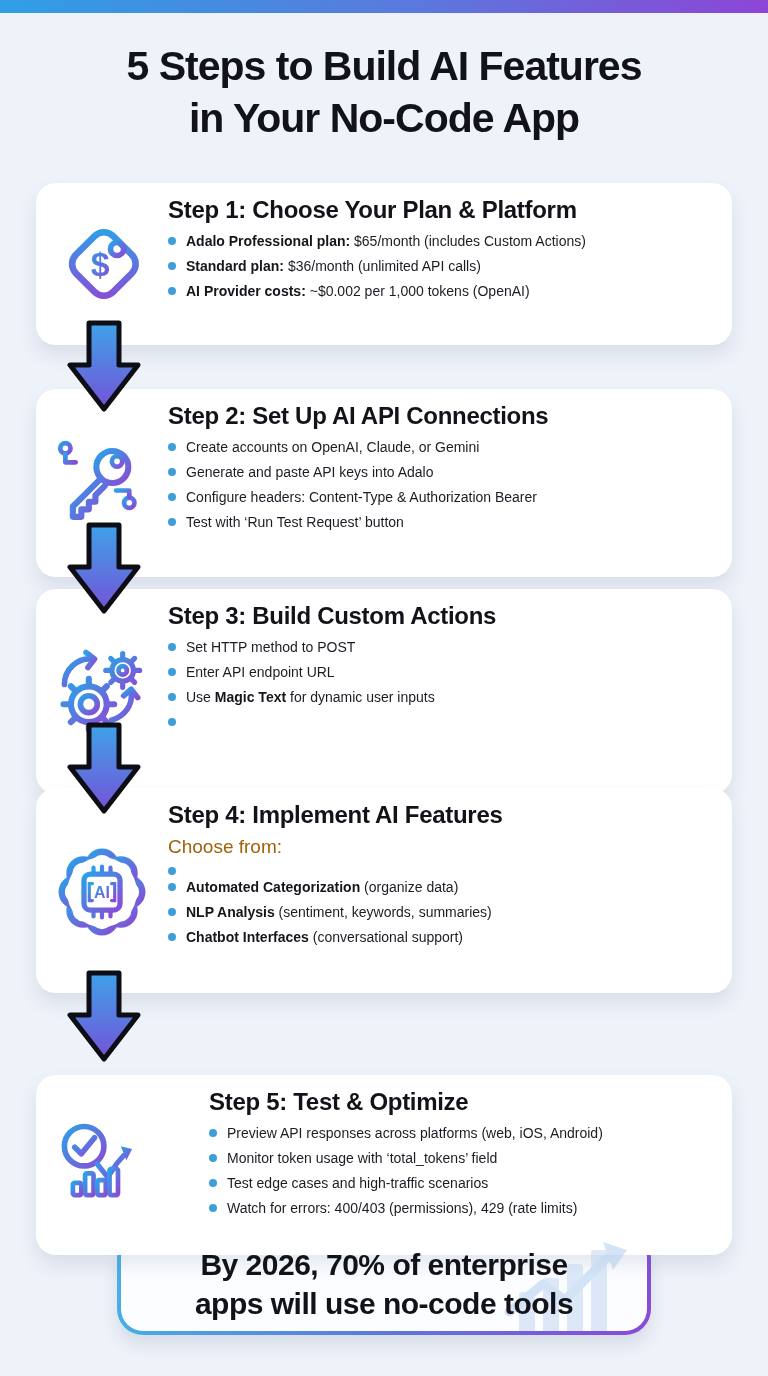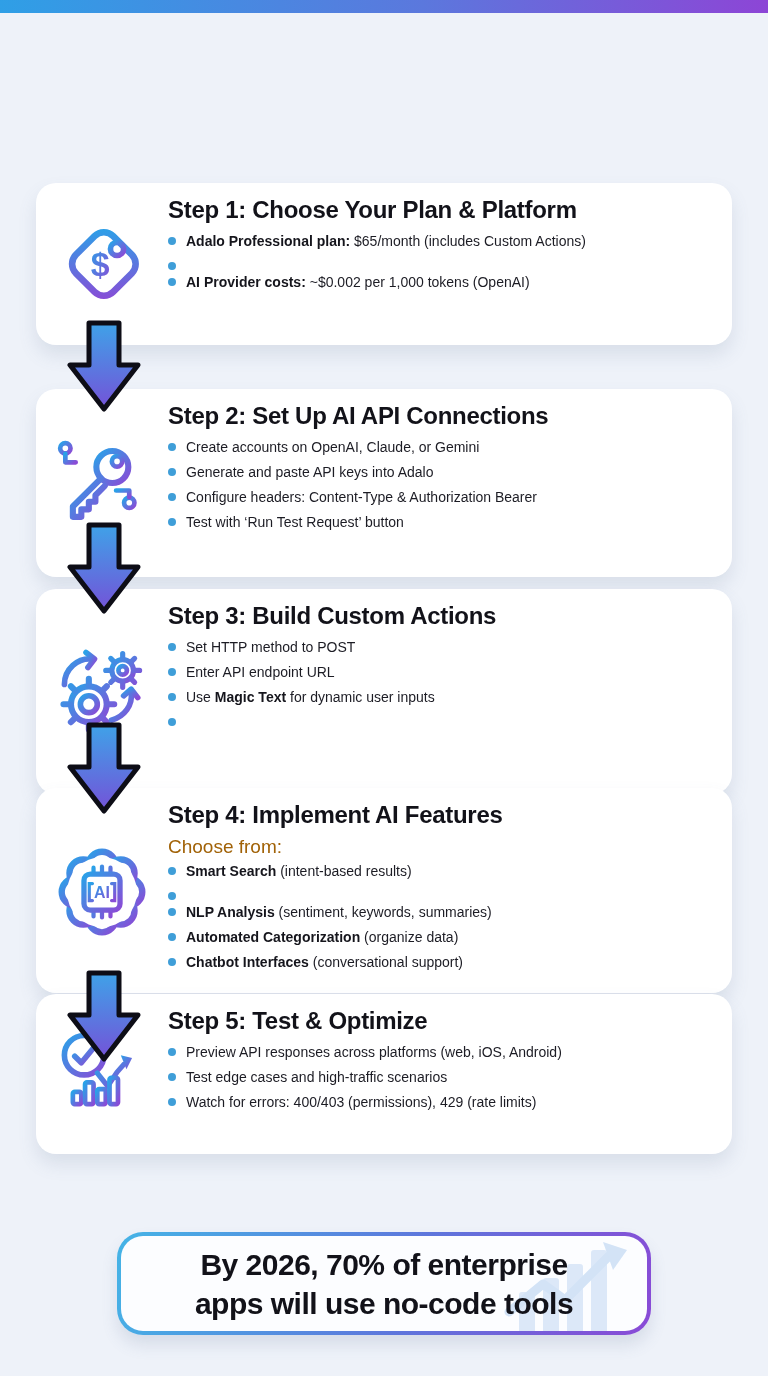--- a/index.html
+++ b/index.html
@@ -11,21 +11,21 @@
   .topbar{position:absolute;top:0;left:0;width:768px;height:13px;
     background:linear-gradient(90deg,#2f9fe6 0%,#5b78dd 55%,#8d45d6 100%);}
   .title{position:absolute;top:40px;left:0;width:768px;text-align:center;
     font-size:41px;font-weight:bold;line-height:1.27;letter-spacing:-1px;color:#121219;}
   .card{position:absolute;left:36px;width:696px;background:#ffffff;border-radius:20px;
     box-shadow:0 10px 18px rgba(96,114,150,0.15);display:flex;z-index:1;}
   .card1{top:183px;height:162px;}
   .card2{top:389px;height:188px;}
   .card3{top:589px;height:205px;}
   .card4{top:788px;height:205px;}
-  .card5{top:994px;height:160px;}
+  .card5{top:1075px;height:180px;gap:41px;}
   .icon-box{width:132px;flex-shrink:0;display:flex;align-items:center;justify-content:center;}
   .content{flex:1;padding:13px 14px 8px 0;}
   .step-title{margin:0 0 5px 0;font-size:24px;font-weight:bold;letter-spacing:-0.3px;color:#121219;}
   .intro{margin:0;font-size:19px;line-height:25px;color:#a16207;}
   .bullets{list-style:none;margin:0;padding:0;}
   .bullet{display:flex;font-size:14px;line-height:25px;color:#1c1c24;}
   .bullet .dot{width:8px;height:8px;border-radius:50%;background:#3f9ed8;margin:8px 10px 0 0;flex-shrink:0;}
   .bullet b{font-weight:bold;color:#15151c;}
   .arrow{position:absolute;left:66px;width:76px;height:92px;z-index:5;}
   .arrow1{top:320px;} .arrow2{top:522px;} .arrow3{top:722px;} .arrow4{top:970px;}
@@ -51,38 +51,43 @@
       </linearGradient>
       <linearGradient id="ag" x1="0" y1="0" x2="0" y2="1">
         <stop offset="0" stop-color="#3fa2e8"></stop>
           <stop offset="1" stop-color="#7452d8"></stop>
       </linearGradient>
     </defs>
   </svg>
 
   <div class="topbar"></div>
 
+  <div class="title">
+    <div>5 Steps to Build AI Features</div>
+    <div>in Your No-Code App</div>
+  </div>
 
   <section class="card card1">
     <div class="icon-box">
       <svg width="94" height="94" viewBox="0 0 100 100">
         <rect x="24" y="22" width="56" height="56" rx="14" transform="rotate(45 52 50)" fill="none" stroke="url(#ig)" stroke-width="7"></rect>
         <circle cx="66" cy="34" r="7" fill="none" stroke="url(#ig)" stroke-width="6"></circle>
         <text x="48" y="63" text-anchor="middle" font-family="Liberation Sans, sans-serif" font-size="36" font-weight="bold" fill="url(#ig)">$</text>
       </svg>
     </div>
     <div class="content">
       <h2 class="step-title">Step 1: Choose Your Plan &amp; Platform</h2>
       <ul class="bullets">
         <li class="bullet">
             <span class="dot"></span>
             <span><span></span><b>Adalo Professional plan:</b><span> $65/month (includes Custom Actions)</span></span>
           </li>
         <li class="bullet">
             <span class="dot"></span>
+            <span><span></span><b>Standard plan:</b><span> $36/month (unlimited API calls)</span></span>
           </li>
         <li class="bullet">
             <span class="dot"></span>
             <span><span></span><b>AI Provider costs:</b><span> ~$0.002 per 1,000 tokens (OpenAI)</span></span>
           </li>
       </ul>
     </div>
   </section>
 
   <svg class="arrow arrow1" viewBox="0 0 76 92">
@@ -198,32 +203,28 @@
         </g>
         <text x="50" y="57" text-anchor="middle" font-family="Liberation Sans, sans-serif" font-size="15" font-weight="bold" fill="url(#ig)">AI</text>
       </svg>
     </div>
     <div class="content">
       <h2 class="step-title">Step 4: Implement AI Features</h2>
       <p class="intro">Choose from:</p>
       <ul class="bullets">
         <li class="bullet">
             <span class="dot"></span>
-            <span><span></span><b>Smart Search</b><span> (intent-based results)</span></span>
-          </li>
-        <li class="bullet">
-            <span class="dot"></span>
+          </li>
+        <li class="bullet">
+            <span class="dot"></span>
+            <span><span></span><b>Automated Categorization</b><span> (organize data)</span></span>
           </li>
         <li class="bullet">
             <span class="dot"></span>
             <span><span></span><b>NLP Analysis</b><span> (sentiment, keywords, summaries)</span></span>
-          </li>
-        <li class="bullet">
-            <span class="dot"></span>
-            <span><span></span><b>Automated Categorization</b><span> (organize data)</span></span>
           </li>
         <li class="bullet">
             <span class="dot"></span>
             <span><span></span><b>Chatbot Interfaces</b><span> (conversational support)</span></span>
           </li>
       </ul>
     </div>
   </section>
 
   <svg class="arrow arrow4" viewBox="0 0 76 92">
@@ -249,20 +250,24 @@
     </div>
     <div class="content">
       <h2 class="step-title">Step 5: Test &amp; Optimize</h2>
       <ul class="bullets">
         <li class="bullet">
             <span class="dot"></span>
             <span><span>Preview API responses across platforms (web, iOS, Android)</span><b></b><span></span></span>
           </li>
         <li class="bullet">
             <span class="dot"></span>
+            <span><span>Monitor token usage with ‘total_tokens’ field</span><b></b><span></span></span>
+          </li>
+        <li class="bullet">
+            <span class="dot"></span>
             <span><span>Test edge cases and high-traffic scenarios</span><b></b><span></span></span>
           </li>
         <li class="bullet">
             <span class="dot"></span>
             <span><span>Watch for errors: 400/403 (permissions), 429 (rate limits)</span><b></b><span></span></span>
           </li>
       </ul>
     </div>
   </section>
 

